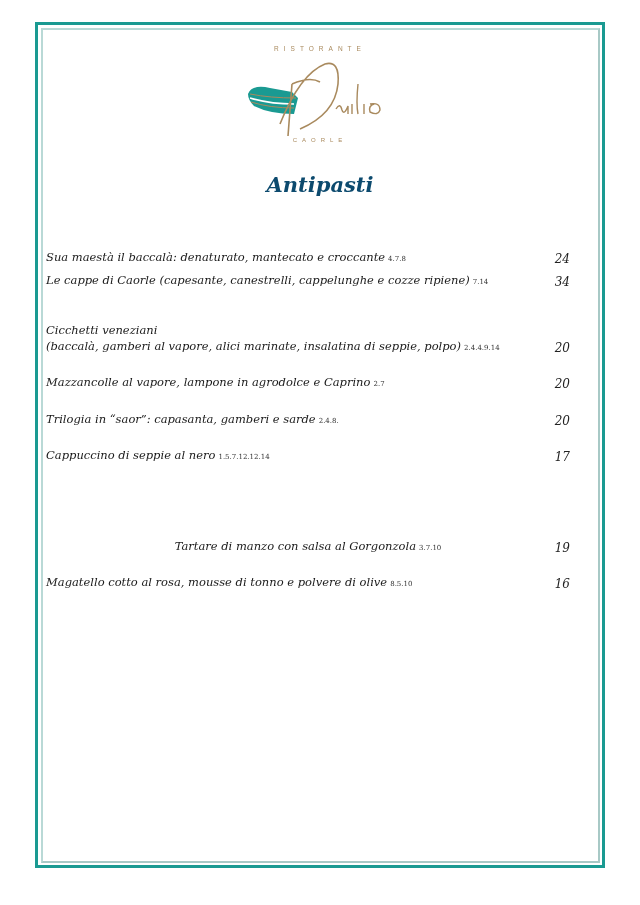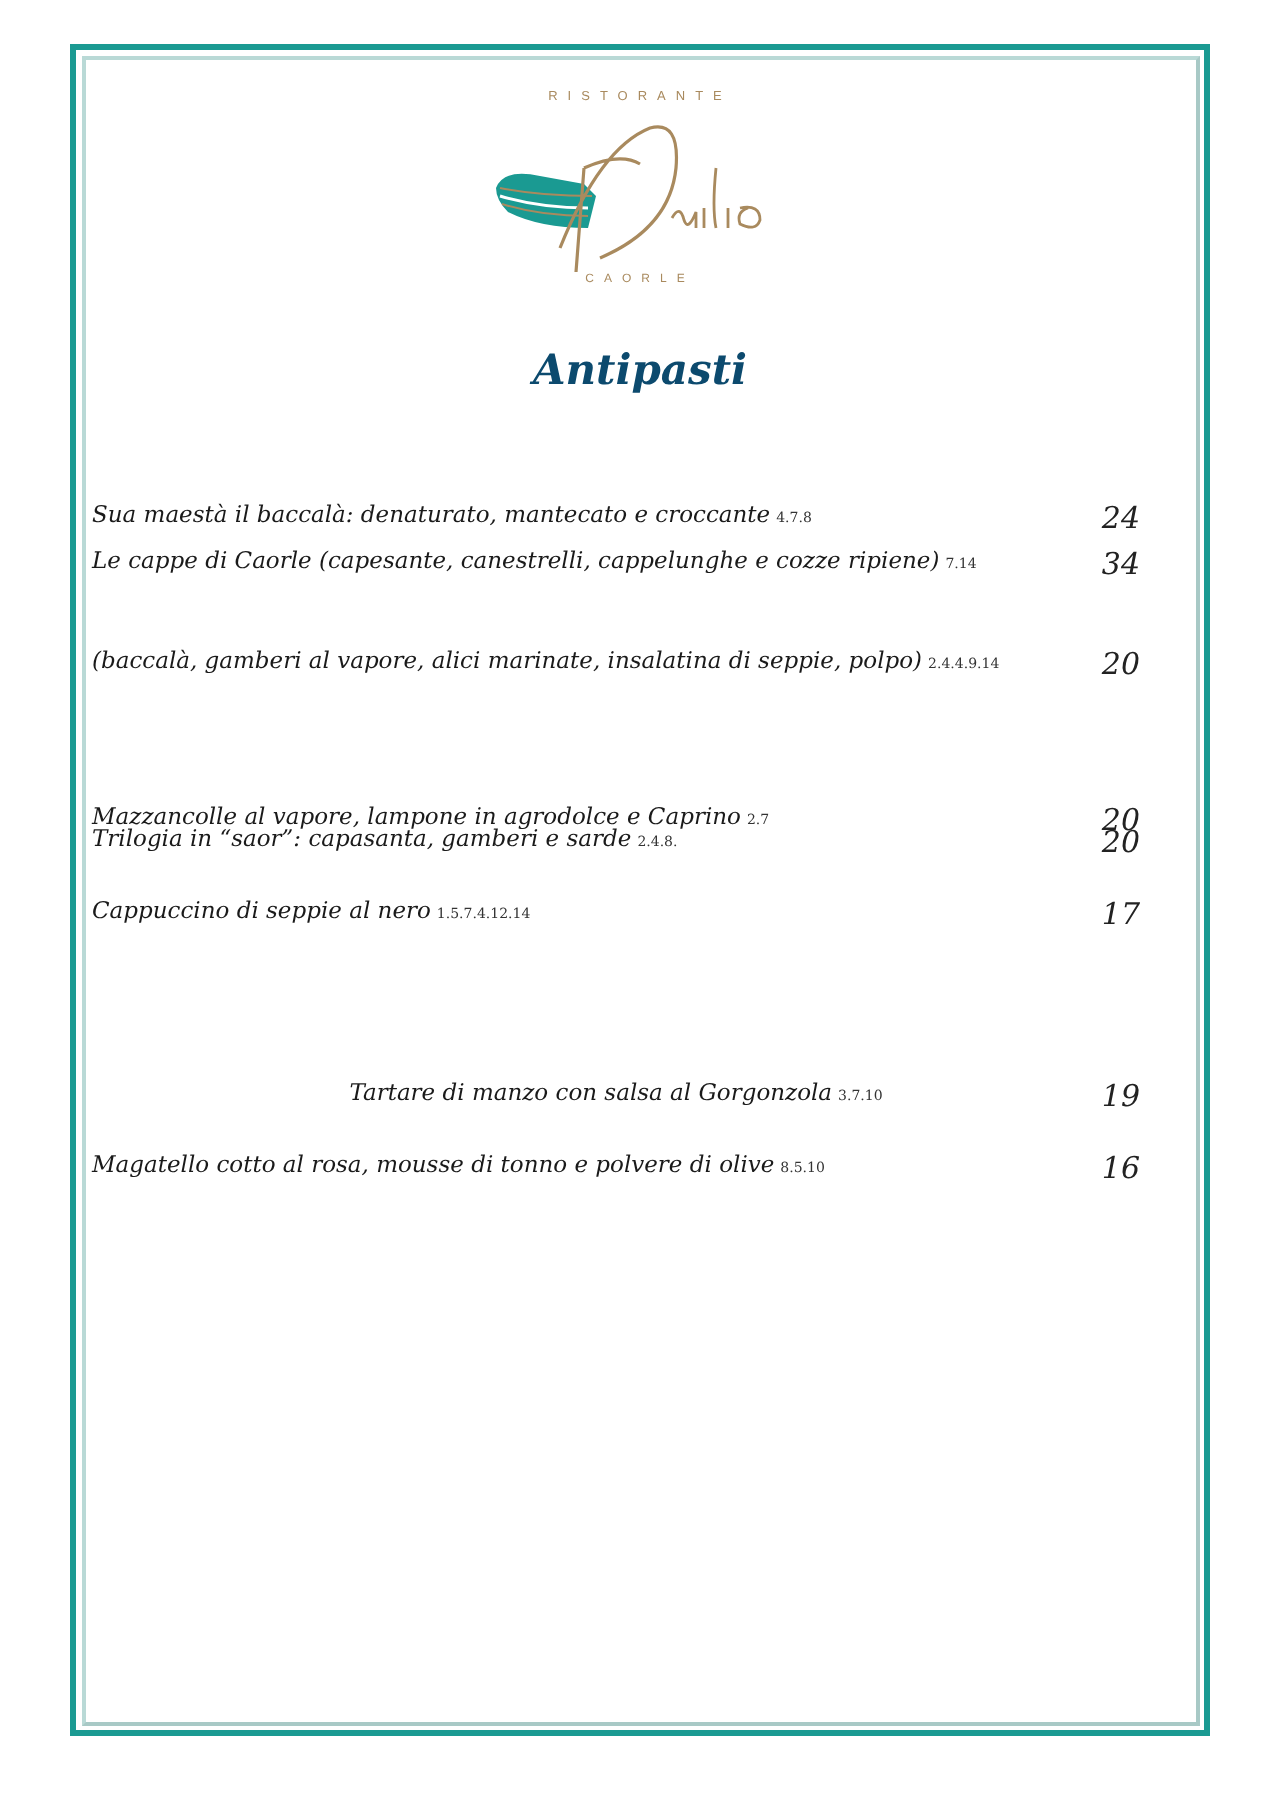--- a/index.html
+++ b/index.html
@@ -29,21 +29,21 @@
       font-family: "DejaVu Serif", serif; font-style: italic; font-weight: bold;
       font-size: 21px; color: #0c4a6e;
     }
     .item {
       position: absolute; left: 46px; width: 524px;
       font-family: "DejaVu Serif", serif; font-style: italic; font-size: 11.5px; color: #1a1a1a;
       line-height: 16px;
     }
     .item .allergens { font-size: 7px; font-style: normal; color: #333; margin-left: 3px; }
     .item .price {
-      position: absolute; right: 0; bottom: 0; font-size: 15px; font-style: italic; color: #222;
+      position: absolute; right: 0; bottom: 0; font-size: 12px; font-style: italic; color: #222;
     }
   </style>
 </head>
 <body>
 
 <div class="frame-outer">
   <div class="frame-inner"></div>
 </div>
 
 <div class="logo">
@@ -68,36 +68,37 @@
   <span>Sua maestà il baccalà: denaturato, mantecato e croccante</span><span class="allergens">4.7.8</span>
   <span class="price">24</span>
 </div>
 
 <div class="item" style="top:272px;">
   <span>Le cappe di Caorle (capesante, canestrelli, cappelunghe e cozze ripiene)</span><span class="allergens">7.14</span>
   <span class="price">34</span>
 </div>
 
 <div class="item" style="top:322px;">
+  <div>Cicchetti veneziani</div>
   <div><span>(baccalà, gamberi al vapore, alici marinate, insalatina di seppie, polpo)</span><span class="allergens">2.4.4.9.14</span></div>
   <span class="price">20</span>
 </div>
 
-<div class="item" style="top:374px;margin-top:26px;">
+<div class="item" style="top:374px;">
   <span>Mazzancolle al vapore, lampone in agrodolce e Caprino</span><span class="allergens">2.7</span>
   <span class="price">20</span>
 </div>
 
 <div class="item" style="top:411px;">
   <span>Trilogia in “saor”: capasanta, gamberi e sarde</span><span class="allergens">2.4.8.</span>
   <span class="price">20</span>
 </div>
 
 <div class="item" style="top:447px;">
-  <span>Cappuccino di seppie al nero</span><span class="allergens">1.5.7.4.12.14</span>
+  <span>Cappuccino di seppie al nero</span><span class="allergens">1.5.7.12.12.14</span>
   <span class="price">17</span>
 </div>
 
 <div class="item" style="top:538px;text-align:center;">
   <span>Tartare di manzo con salsa al Gorgonzola</span><span class="allergens">3.7.10</span>
   <span class="price">19</span>
 </div>
 
 <div class="item" style="top:574px;">
   <span>Magatello cotto al rosa, mousse di tonno e polvere di olive</span><span class="allergens">8.5.10</span>

